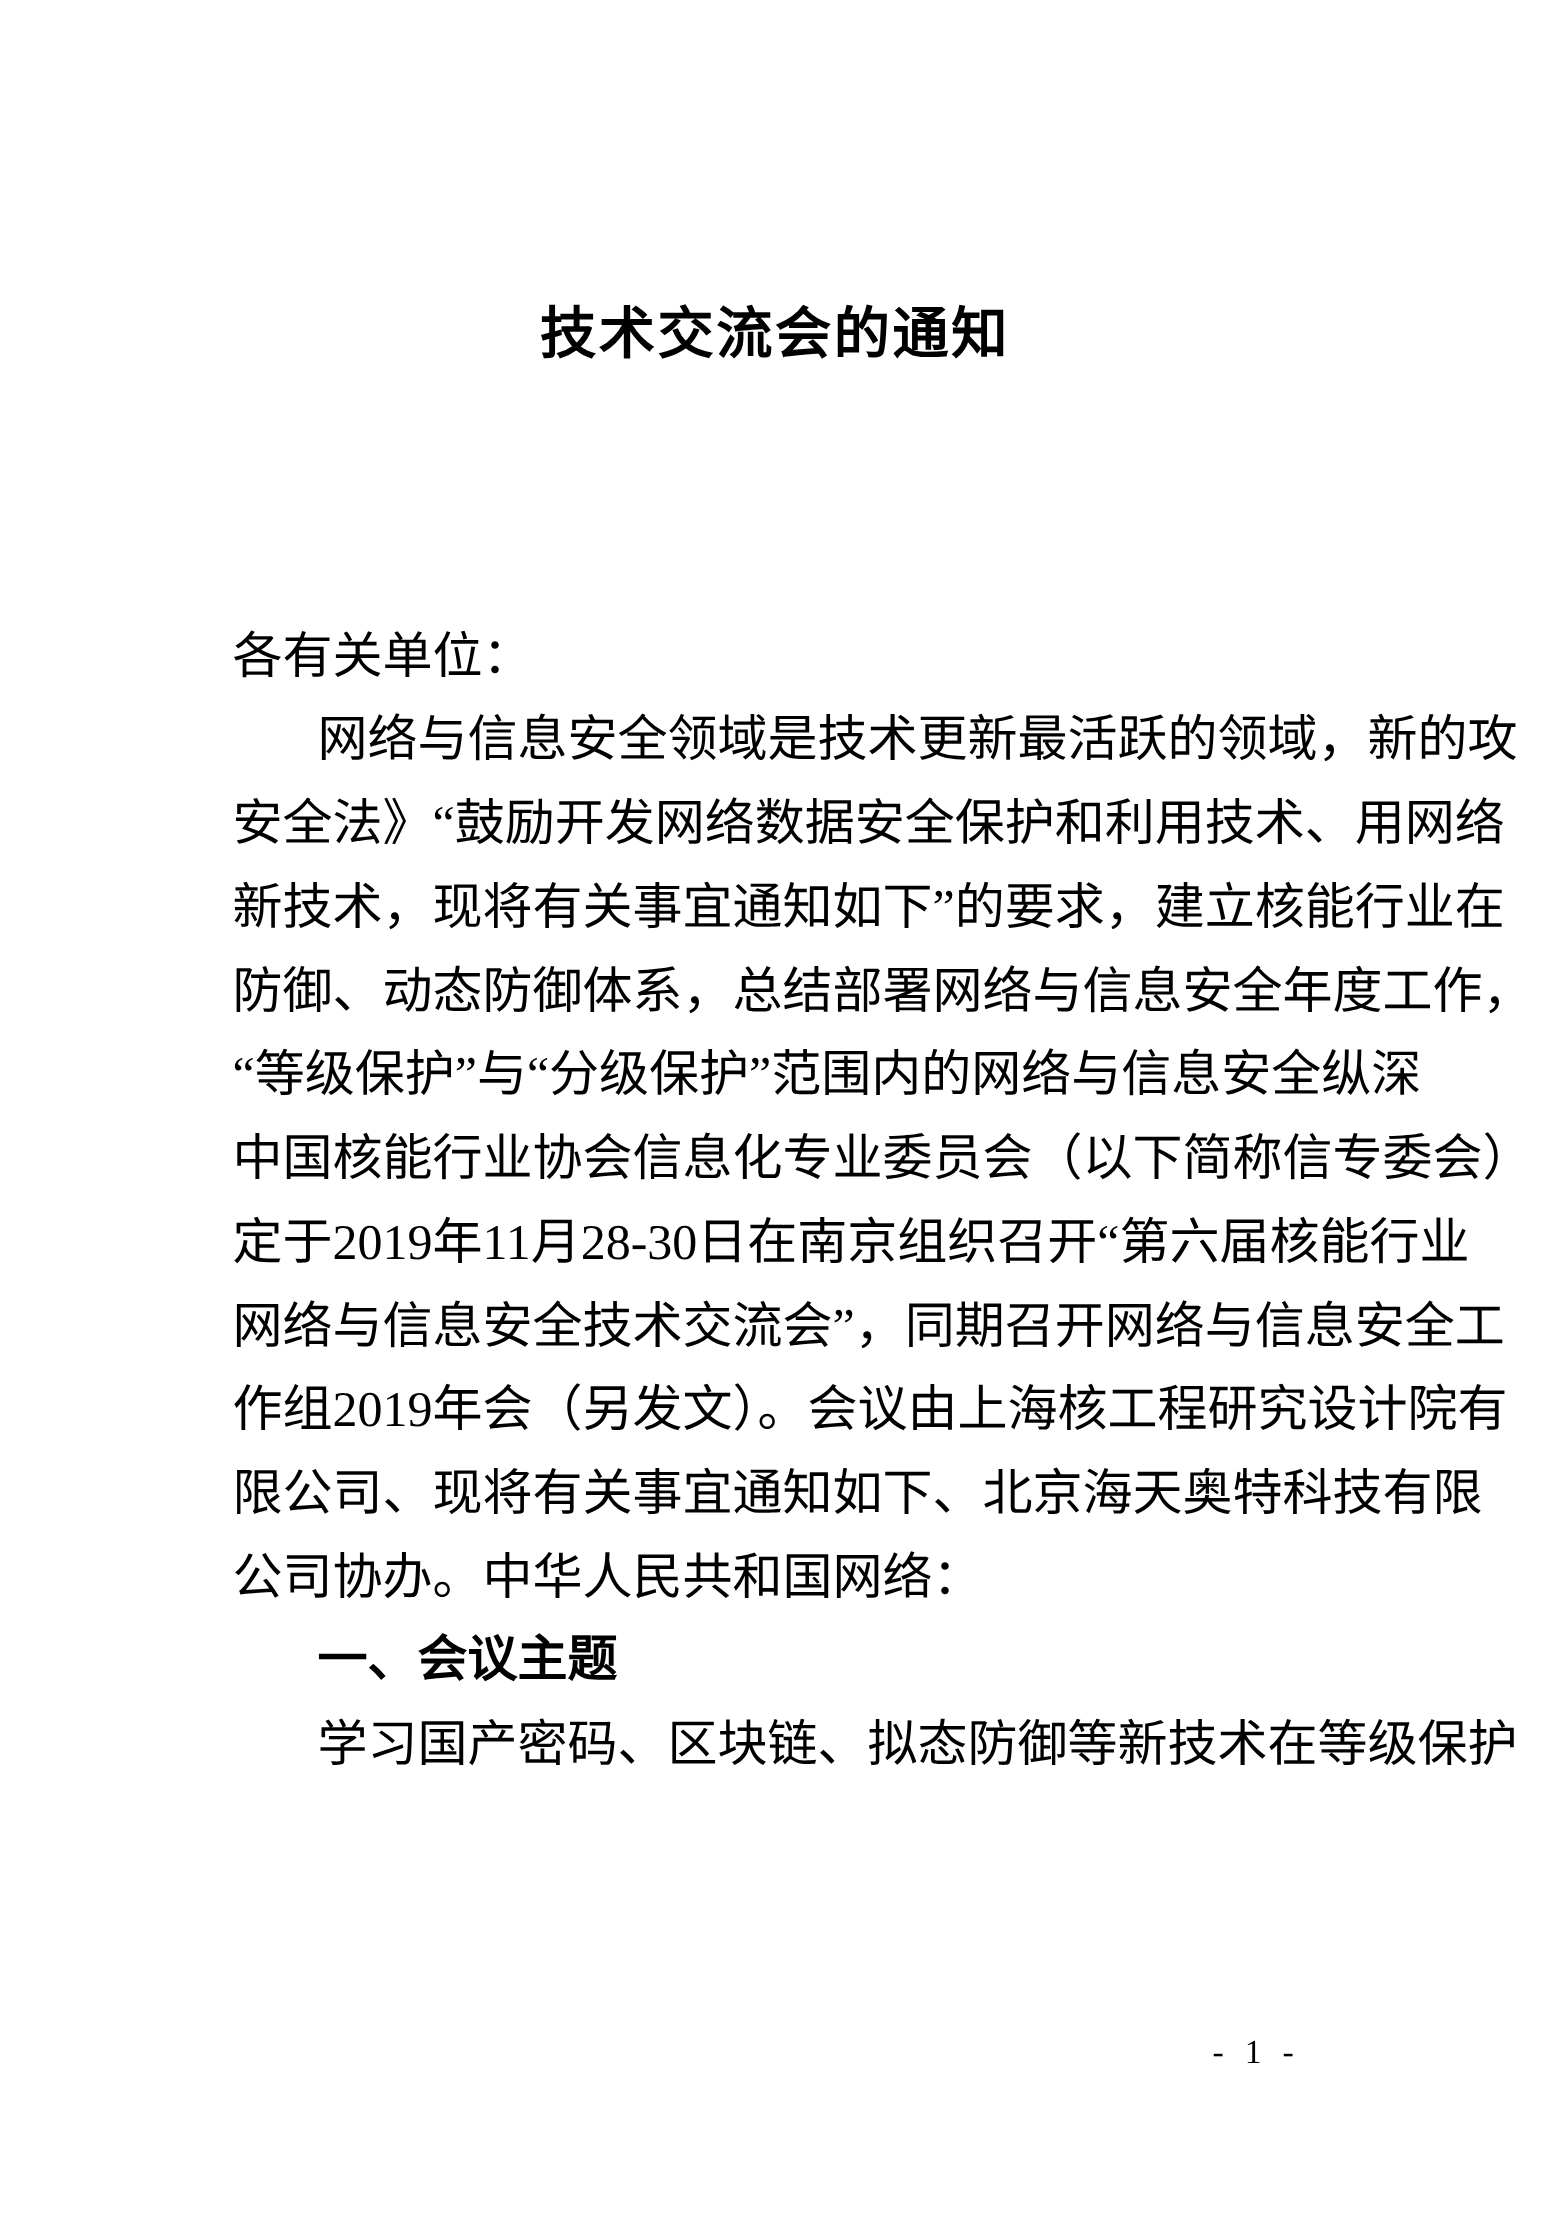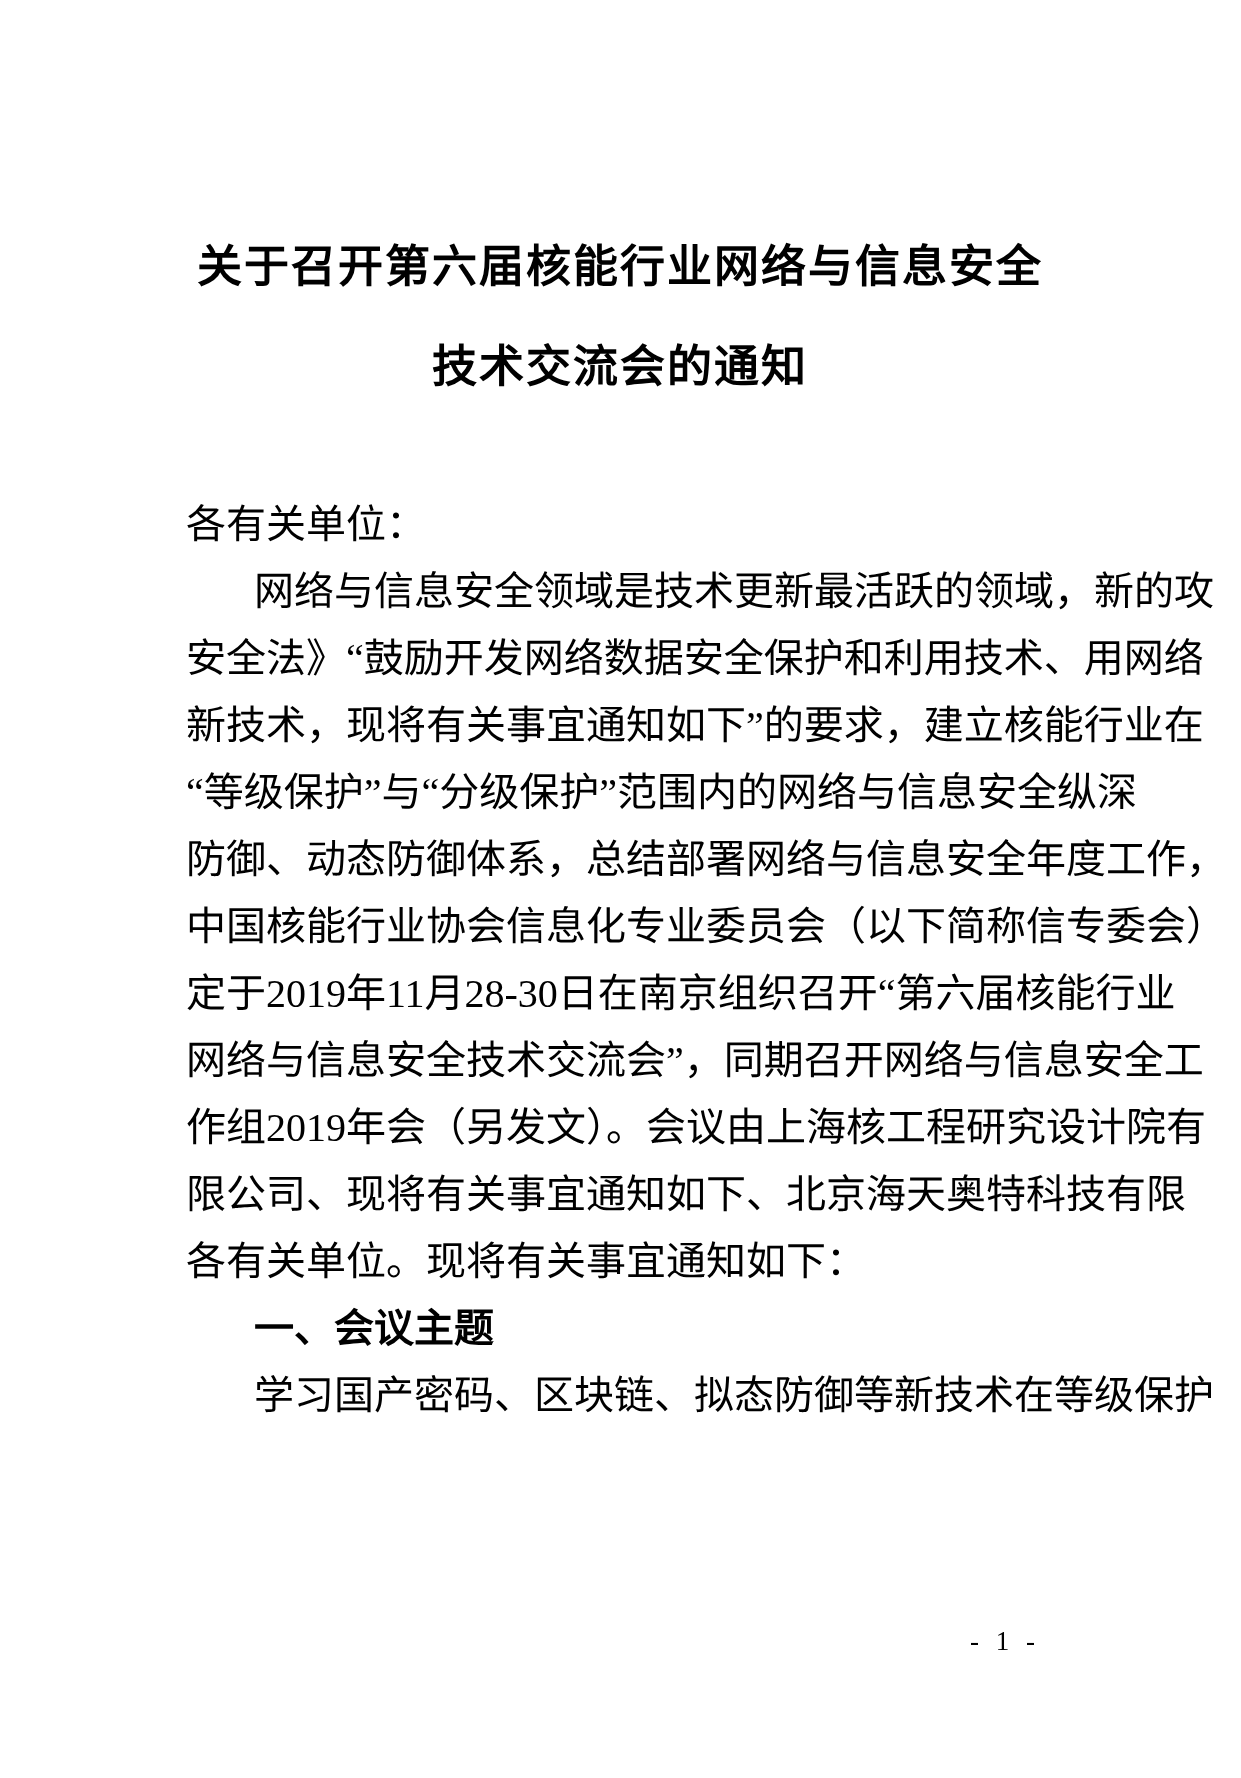--- a/index.html
+++ b/index.html
@@ -73,38 +73,37 @@
     letter-spacing: 5px;
     white-space: pre;
   }
 </style>
 </head>
 <body>
 
 <div class="page">
 
   <h1 class="title">
-    <span class="title-line">关于召开第六届核能行业网络与信息安全</span>
     <span class="title-line">技术交流会的通知</span>
   </h1>
 
   <div class="doc-body">
     <div class="line flush-left">各有关单位：</div>
 
     <div class="line indent">网络与信息安全领域是技术更新最活跃的领域，新的攻</div>
     <div class="line">安全法》“鼓励开发网络数据安全保护和利用技术、用网络</div>
     <div class="line">新技术，现将有关事宜通知如下”的要求，建立核能行业在</div>
+    <div class="line">防御、动态防御体系，总结部署网络与信息安全年度工作，</div>
     <div class="line">“等级保护”与“分级保护”范围内的网络与信息安全纵深</div>
-    <div class="line">防御、动态防御体系，总结部署网络与信息安全年度工作，</div>
     <div class="line">中国核能行业协会信息化专业委员会（以下简称信专委会）</div>
     <div class="line">定于2019年11月28-30日在南京组织召开“第六届核能行业</div>
     <div class="line">网络与信息安全技术交流会”，同期召开网络与信息安全工</div>
     <div class="line">作组2019年会（另发文）。会议由上海核工程研究设计院有</div>
     <div class="line">限公司、现将有关事宜通知如下、北京海天奥特科技有限</div>
-    <div class="line flush-left">各有关单位。现将有关事宜通知如下：</div>
+    <div class="line flush-left">公司协办。中华人民共和国网络：</div>
 
     <div class="line heading">一、会议主题</div>
 
     <div class="line indent">学习国产密码、区块链、拟态防御等新技术在等级保护</div>
   </div>
 
   <div class="page-number">- 1 -</div>
 
 </div>
 

